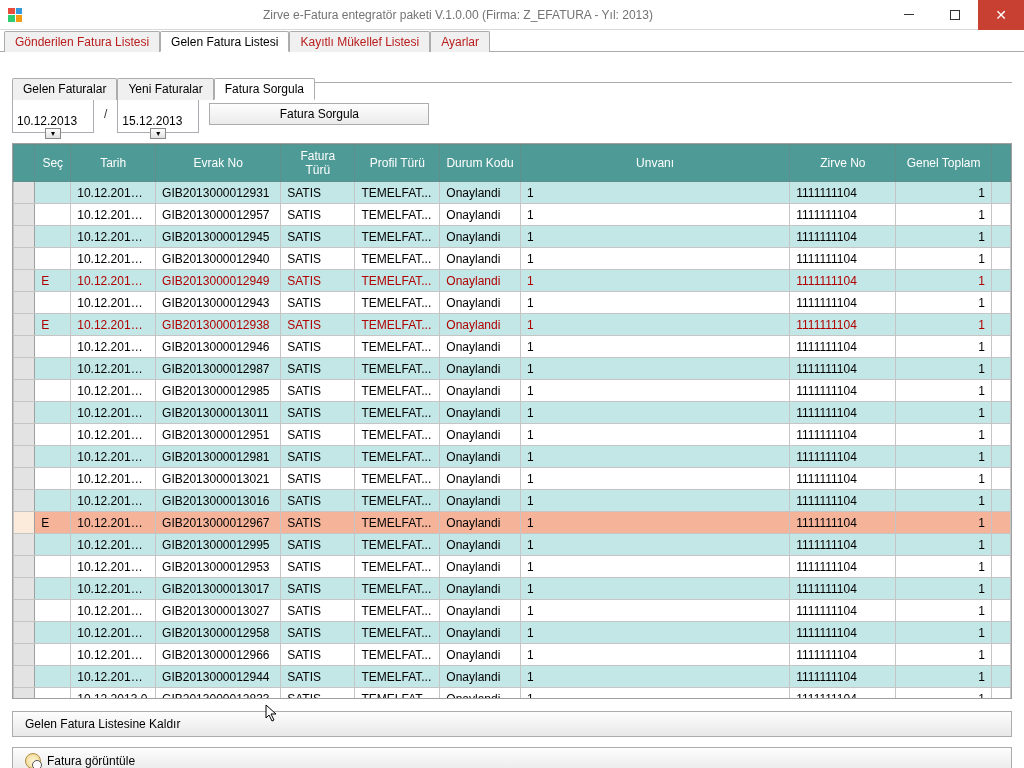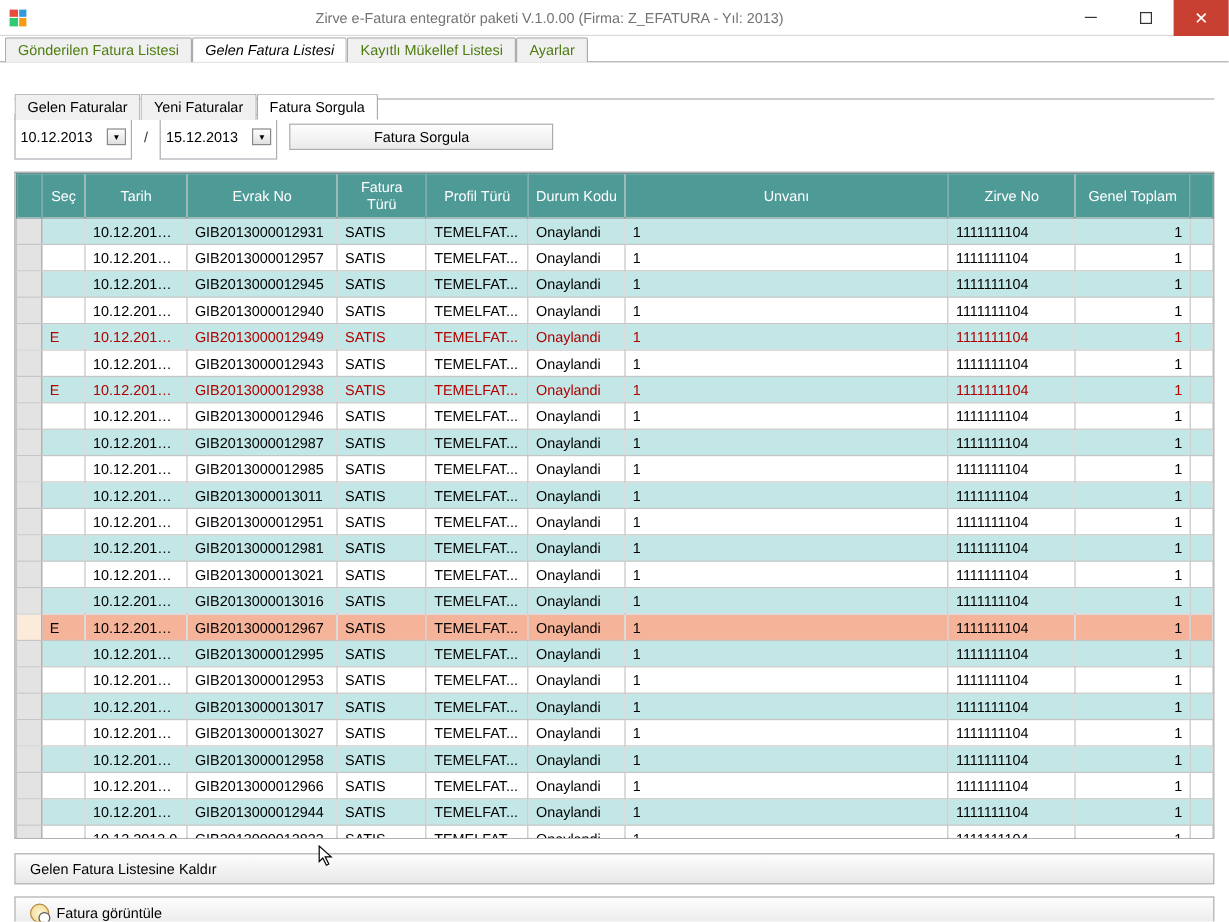--- a/index.html
+++ b/index.html
@@ -15,30 +15,30 @@
 .titlebar .title { flex: 1; text-align: center; color: #737373; font-size: 12px; }
 .winbtns { display: flex; }
 .winbtn { width: 46px; height: 30px; display: flex; align-items: center; justify-content: center; color: #333; font-size: 11px; }
 .winbtn.close { background: #c84031; color: #fff; }
 .winbtn .line { width: 10px; height: 1px; background: #333; }
 .winbtn .box { width: 10px; height: 10px; border: 1px solid #333; }
 .winbtn.close .x { font-size: 14px; font-weight: 300; }
 
 .tabstrip { display: flex; background: #fff; border-bottom: 1px solid #acacac; padding-left: 4px; height: 22px; }
 .tab { padding: 3px 10px 2px; border: 1px solid #acacac; border-bottom: none; margin-right: 0px; background: #fff; border-top-left-radius: 2px; border-top-right-radius: 2px; position: relative; top: 1px; font-size: 12px; cursor: pointer; }
-.tab.active { background: #fff; border-bottom: 1px solid #fff; font-style: italic; }
-.tab:not(.active){ background: #f0f0f0; color: #4d7c0f; }
+.tab.active { background: #fff; border-bottom: 1px solid #fff; }
+.tab:not(.active){ background: #f0f0f0; color: #b91c1c; }
 
 .pane { padding: 8px 12px 12px; }
 .subtabs { display: flex; border-bottom: 1px solid #acacac; margin-bottom: 12px; }
 .subtab { padding: 3px 10px; border: 1px solid #acacac; border-bottom: none; background: #f0f0f0; font-size: 12px; cursor: pointer; border-top-left-radius:2px; border-top-right-radius:2px; position:relative; top:18px;}
 .subtab.active { background: #fff; border-bottom:1px solid #fff;}
 
 .filterrow { display: flex; align-items: center; gap: 10px; margin-bottom: 10px; }
-.dateinput { display: inline-flex; align-items: center; border: 1px solid #abadb3; padding: 18px 4px; background: #fff; height: 21px; }
+.dateinput { display: inline-flex; align-items: center; border: 1px solid #abadb3; padding: 18px 4px; background: #fff; height: 21px; flex-direction: column; }
 .dateinput input { border: none; outline: none; width: 72px; font-size: 12px; }
 .dateinput .calbtn { width: 16px; height: 14px; background: linear-gradient(#fff,#e0e0e0); border:1px solid #888; display:flex; align-items:center; justify-content:center; font-size:8px; cursor:pointer;}
 .slash { color: #333; }
 .querybtn { padding: 3px 0; width: 220px; height: 22px; border: 1px solid #acacac; background: linear-gradient(#fdfdfd,#ebebeb); font-size: 12px; cursor: pointer; }
 
 .gridwrap { border: 1px solid #a0a0a0; height: 556px; position: relative; }
 .gridscroll { overflow: auto; height: 100%; }
 table.grid { border-collapse: collapse; table-layout: fixed; width: 100%; }
 table.grid th { background: #4d9a96; color: #fff; font-weight: normal; padding: 4px 6px; border: 1px solid #608e8c; font-size: 12px; height: 30px; position: sticky; top: 0; }
 table.grid td { padding: 2px 6px; border: 1px solid #c5c5c5; height: 22px; font-size: 12px; white-space: nowrap; overflow: hidden; text-overflow: ellipsis; }

